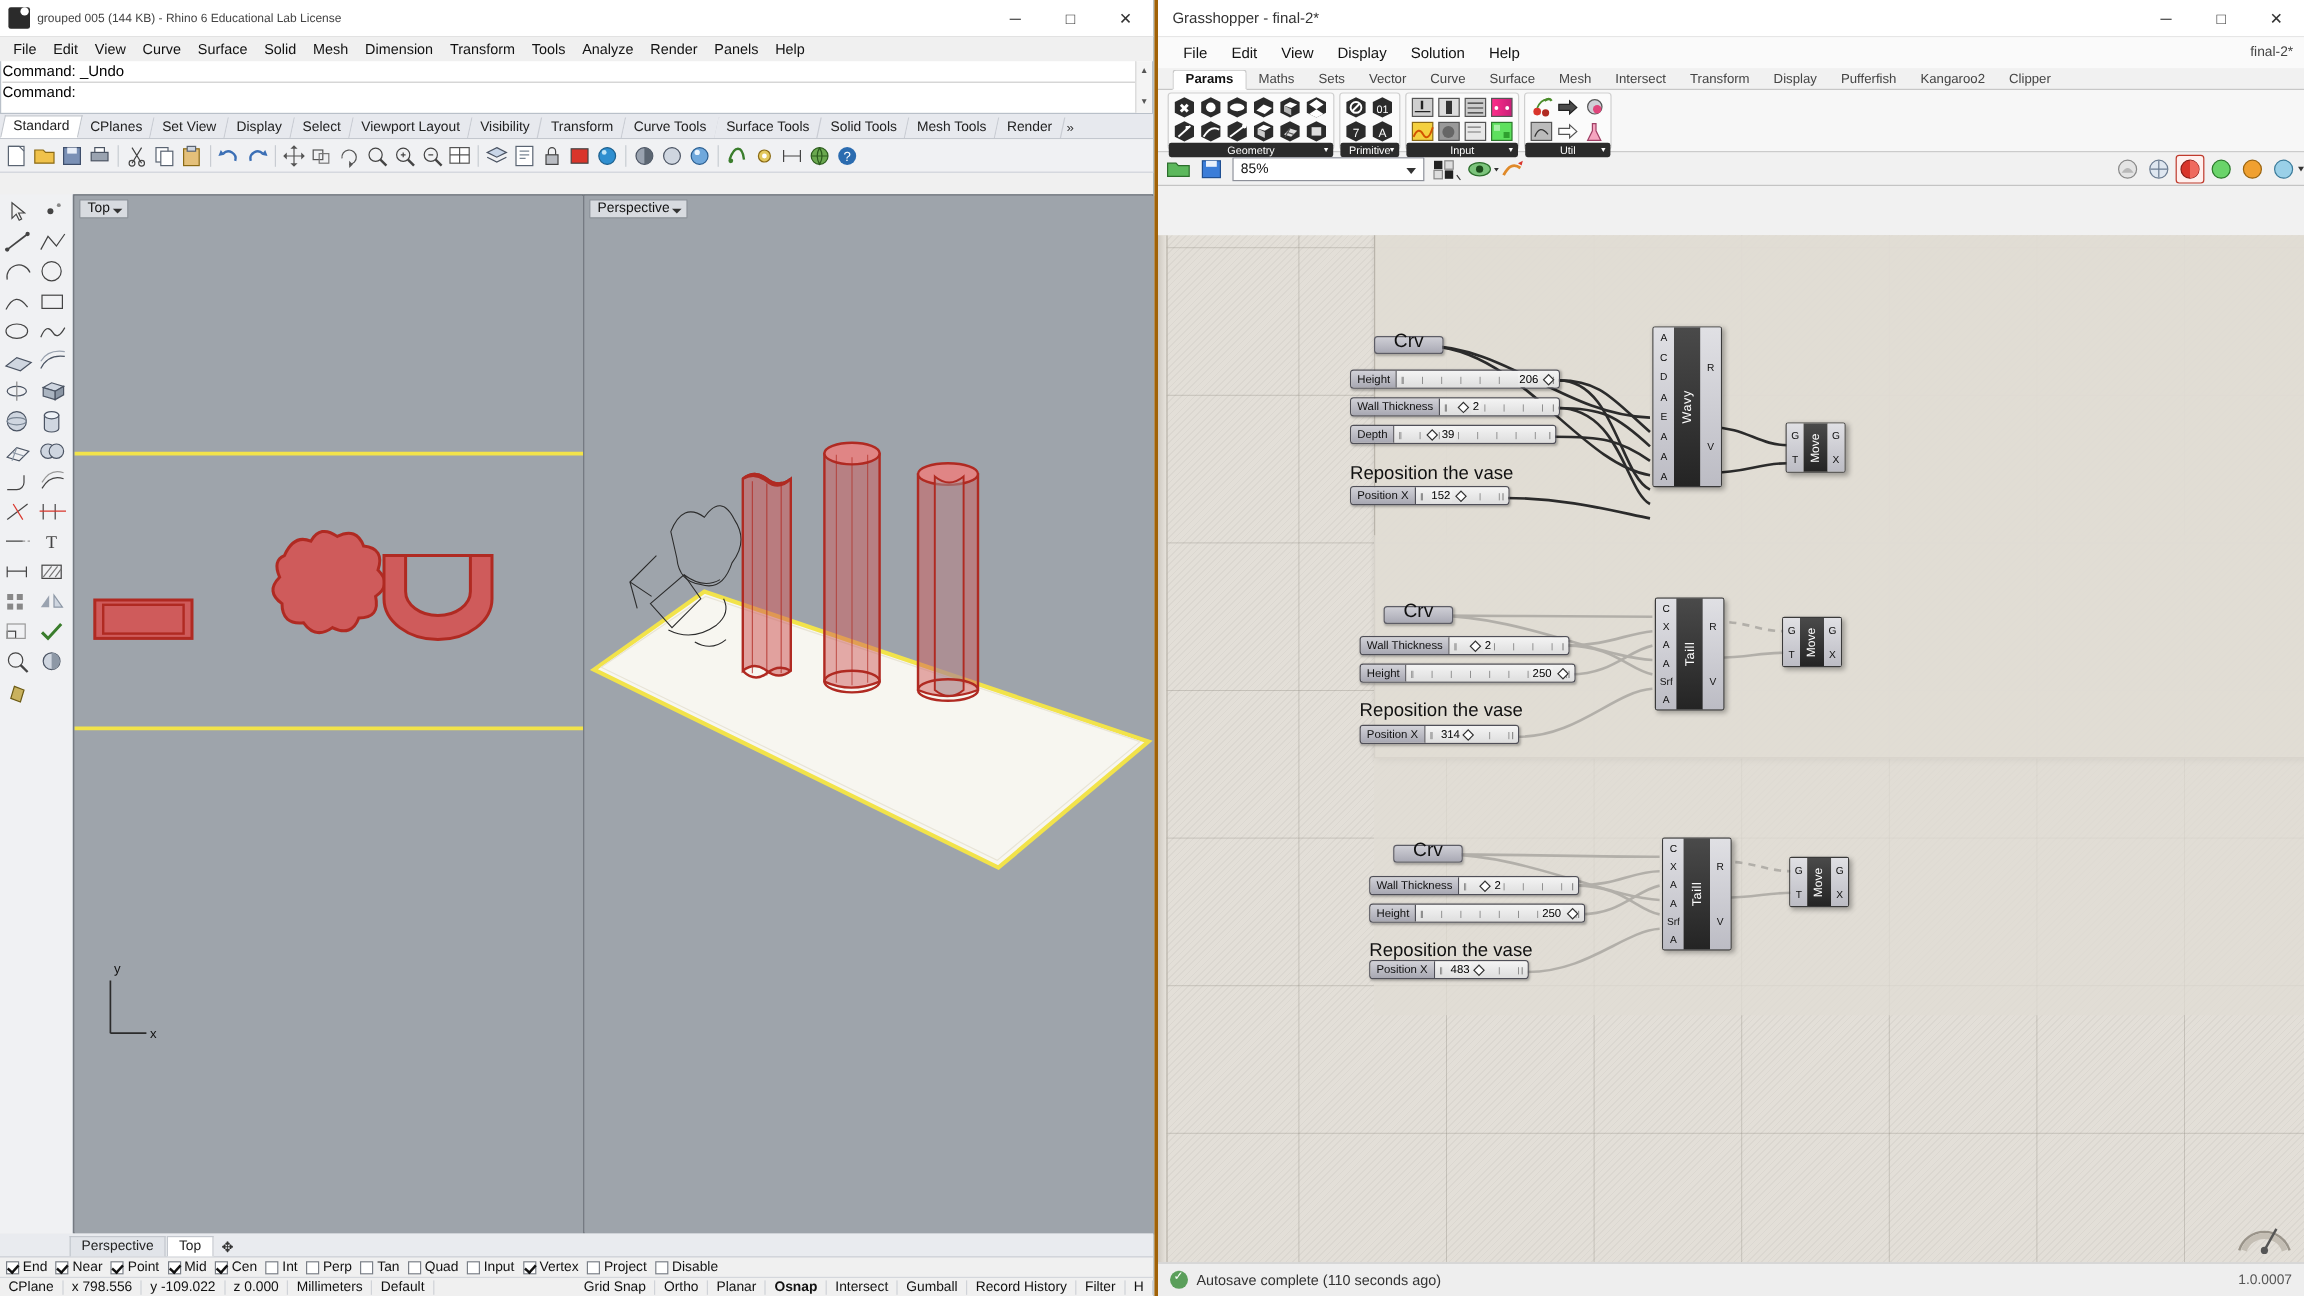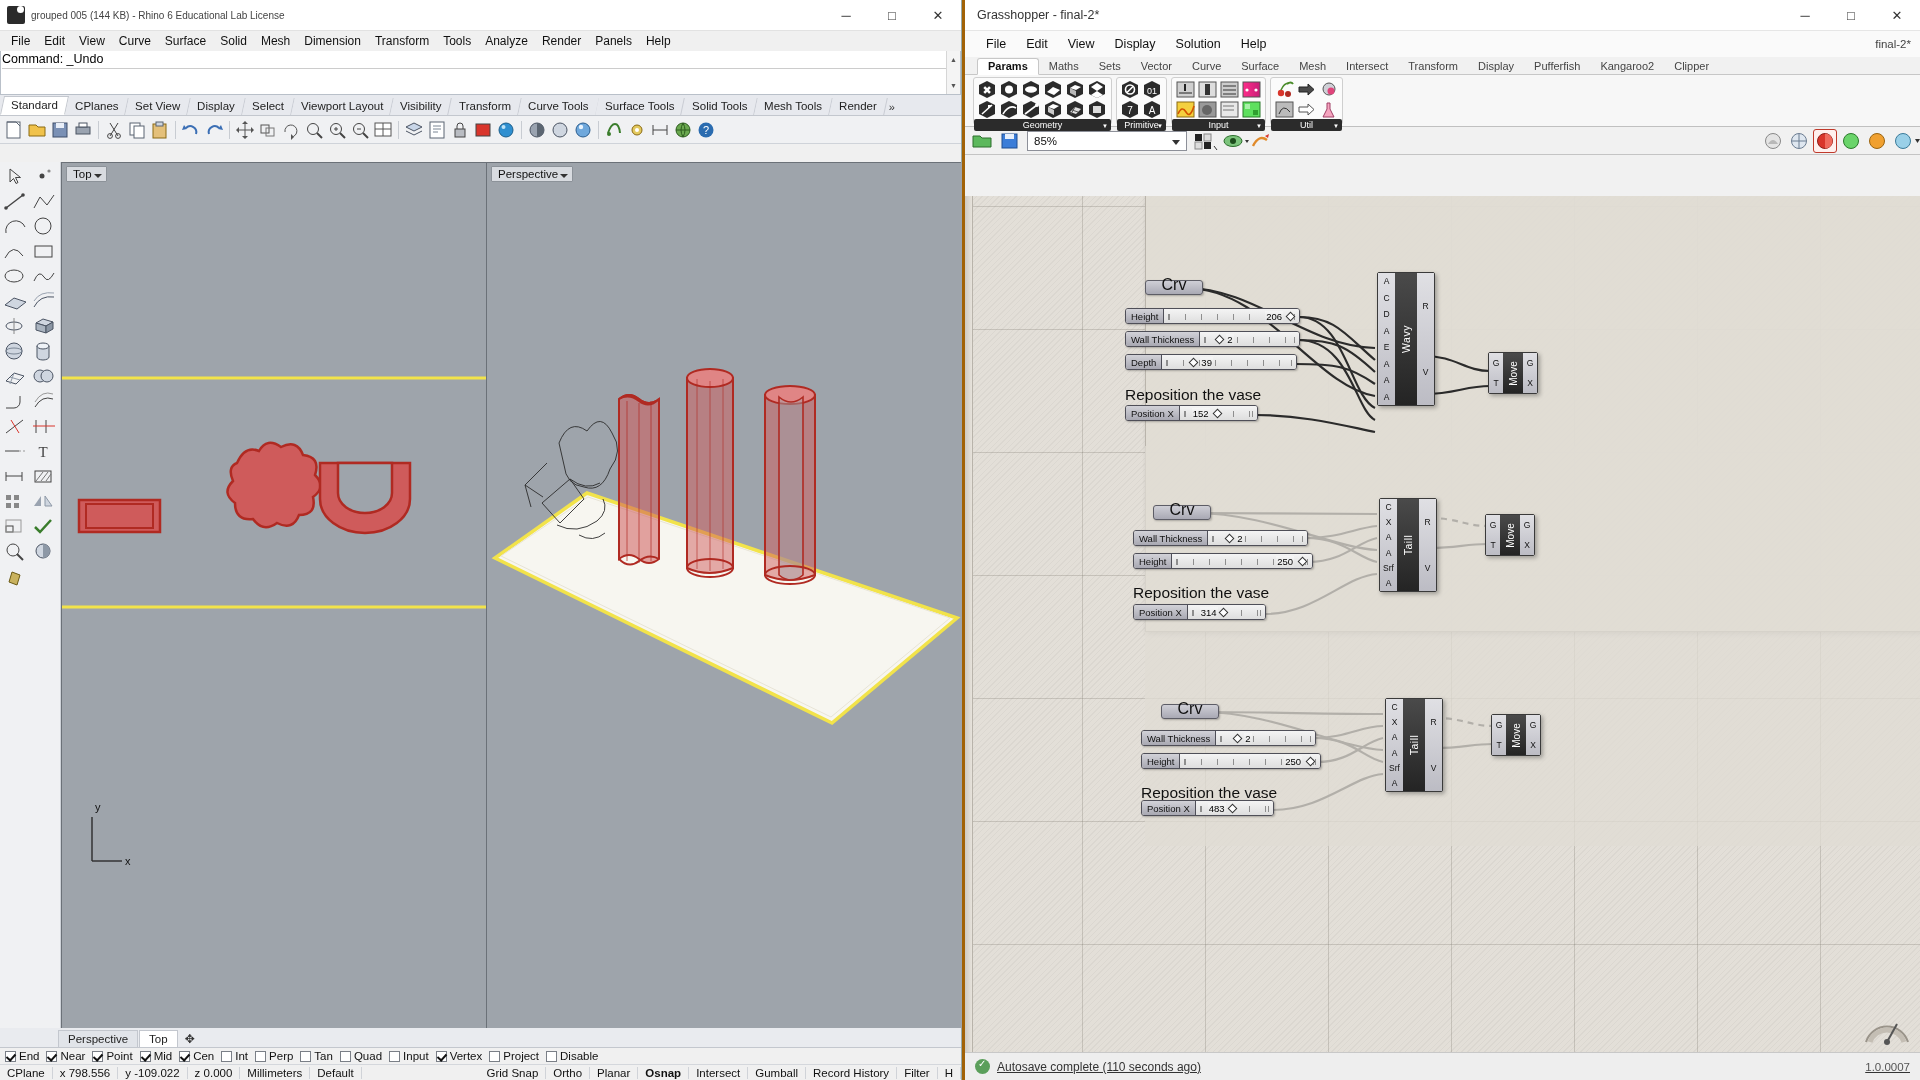--- a/index.html
+++ b/index.html
@@ -222,21 +222,21 @@
     background-size:123px 123px;
     background-position:-6px 10px;
   }
   .gh-group{
     position:absolute; background:rgba(224,220,212,0.95);
     border:1px solid #b9b4ab; box-shadow:2px 2px 5px rgba(0,0,0,0.18);
   }
   #gh-statusbar{
     position:absolute; left:0; right:0; bottom:0; height:28px;
     background:#eeeeee; border-top:1px solid #c8c8c8;
-    display:flex; align-items:center; padding:0 10px; font-size:12px; color:#333;text-decoration:underline;
+    display:flex; align-items:center; padding:0 10px; font-size:12px; color:#333;
   }
   .autosave-ico{
     width:15px;height:15px;border-radius:50%;background:#5b9f5b;margin-right:7px;
     position:relative; flex:0 0 auto;
   }
   .autosave-ico::after{
     content:'\2713'; color:#fff; font-size:10px; position:absolute;
     left:3px; top:-1px;
   }
   #gh-version{ margin-left:auto; color:#555; font-size:11.5px;}
@@ -346,20 +346,21 @@
     <div>Tools</div>
     <div>Analyze</div>
     <div>Render</div>
     <div>Panels</div>
     <div>Help</div>
   </div>
 
   <div id="rhino-cmd">
     <div class="cmdline">Command: _Undo</div>
     <div class="sep"></div>
+    <div class="cmdline">Command:</div>
     <div class="cmd-scroll">
       <div>▲</div>
       <div>▼</div>
     </div>
   </div>
 
   <div id="rhino-tabs">
     <div class="rtab active"><span>Standard</span></div>
     <div class="rtab"><span>CPlanes</span></div>
     <div class="rtab"><span>Set View</span></div>

